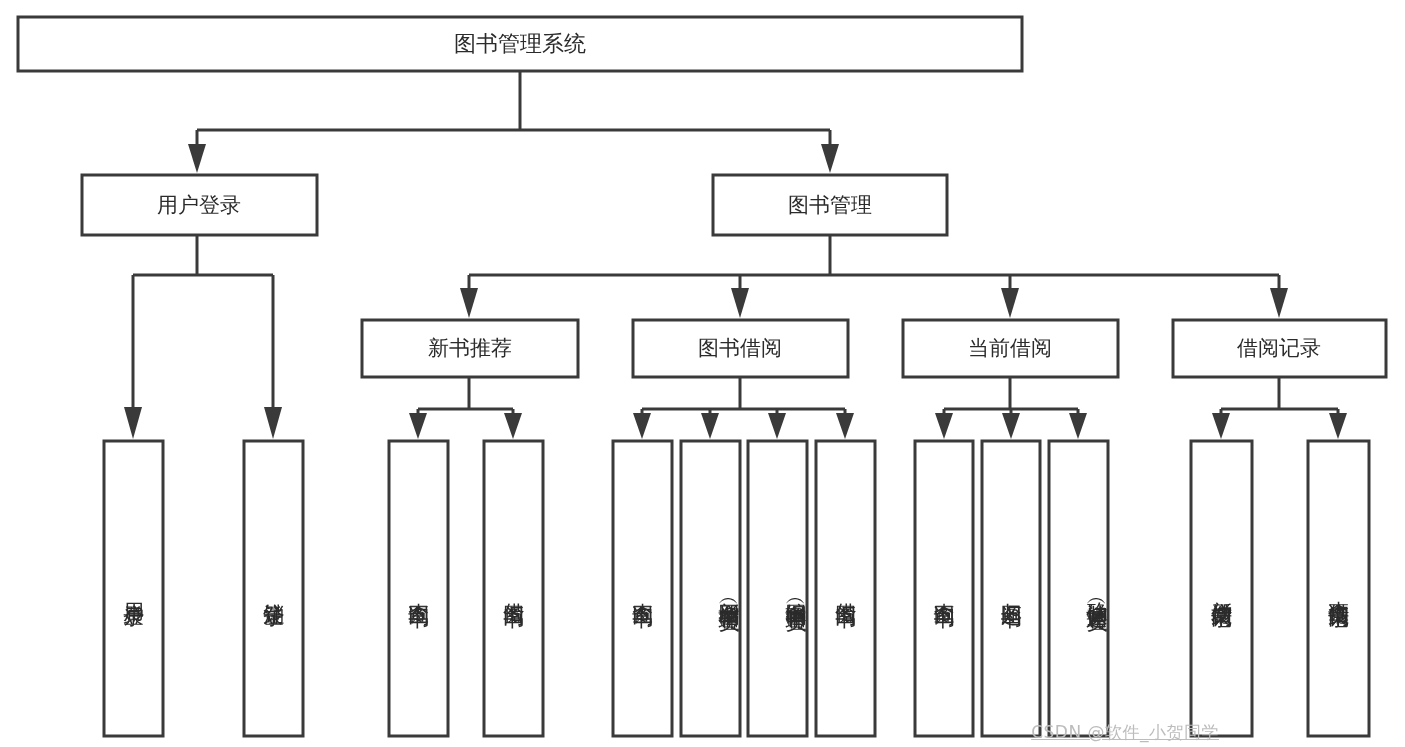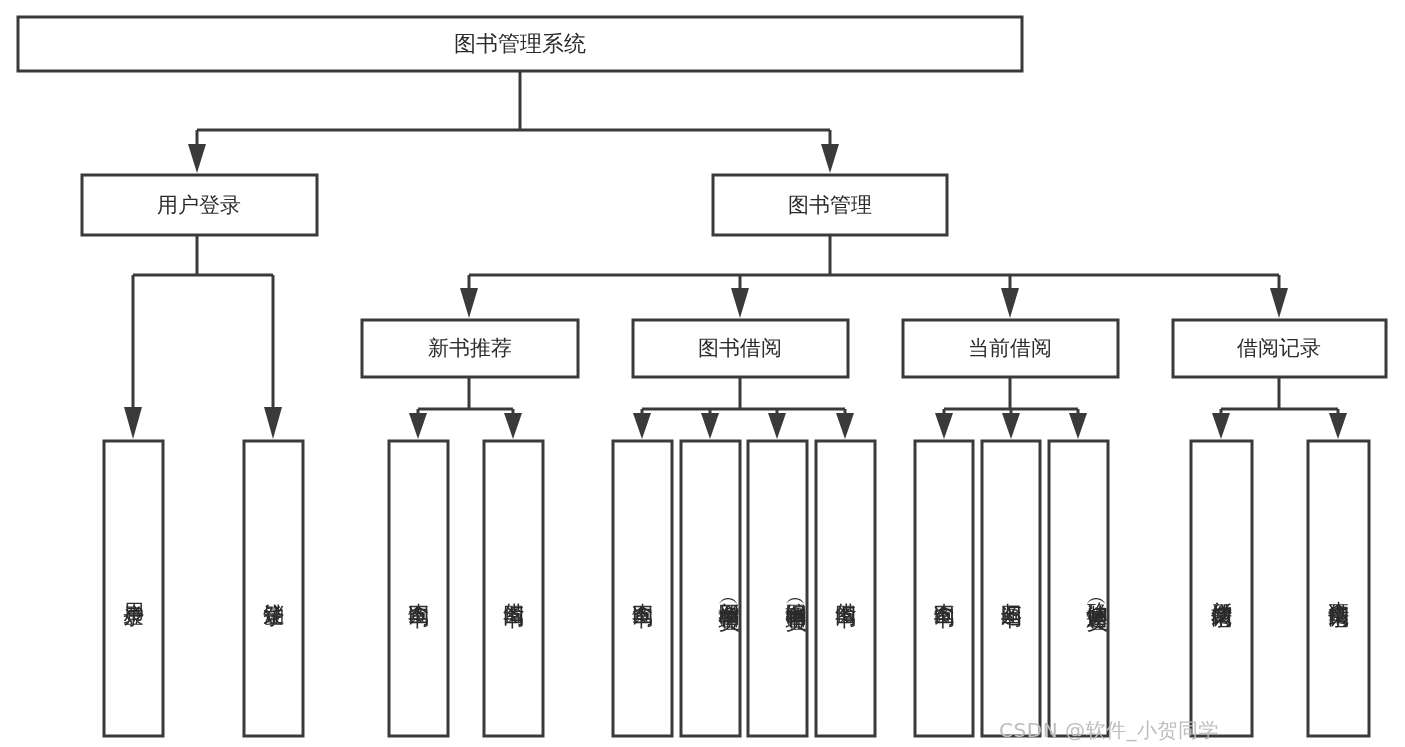--- a/index.html
+++ b/index.html
@@ -68,24 +68,25 @@
     pointer-events: none;
   }
   .leaf-label.center {
     align-items: center;
   }
   .watermark {
     position: absolute;
     right: 12px;
     bottom: 6px;
     font-family: "DejaVu Sans", "Liberation Sans", sans-serif;
-    font-size: 20px;
+    font-size: 17px;
     color: #bcbcbc;
     white-space: nowrap;
     letter-spacing: 0.5px;
+    text-decoration: underline;
   }
 </style>
 </head>
 <body>
 
 <div id="diagram-root">
 
   <svg class="diagram" viewBox="0 0 1405 747" xmlns="http://www.w3.org/2000/svg">
 
     <g>

